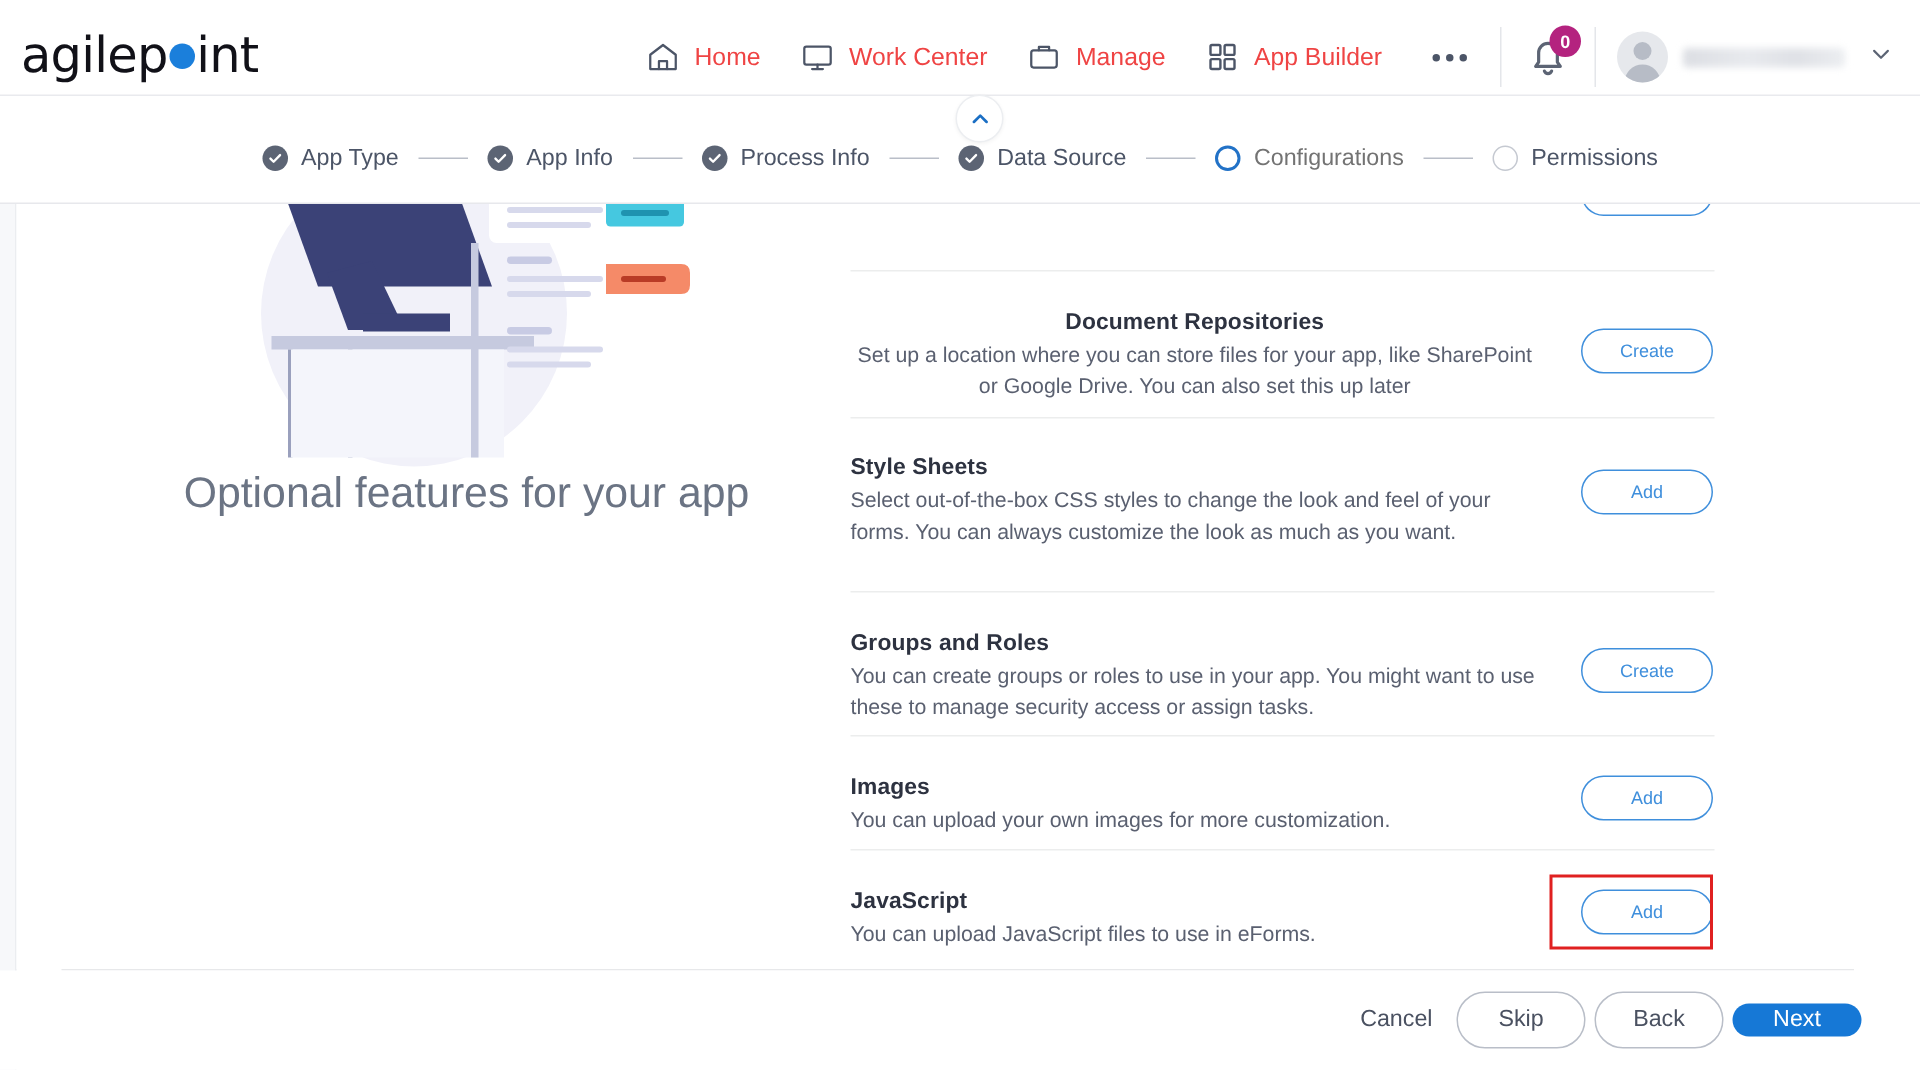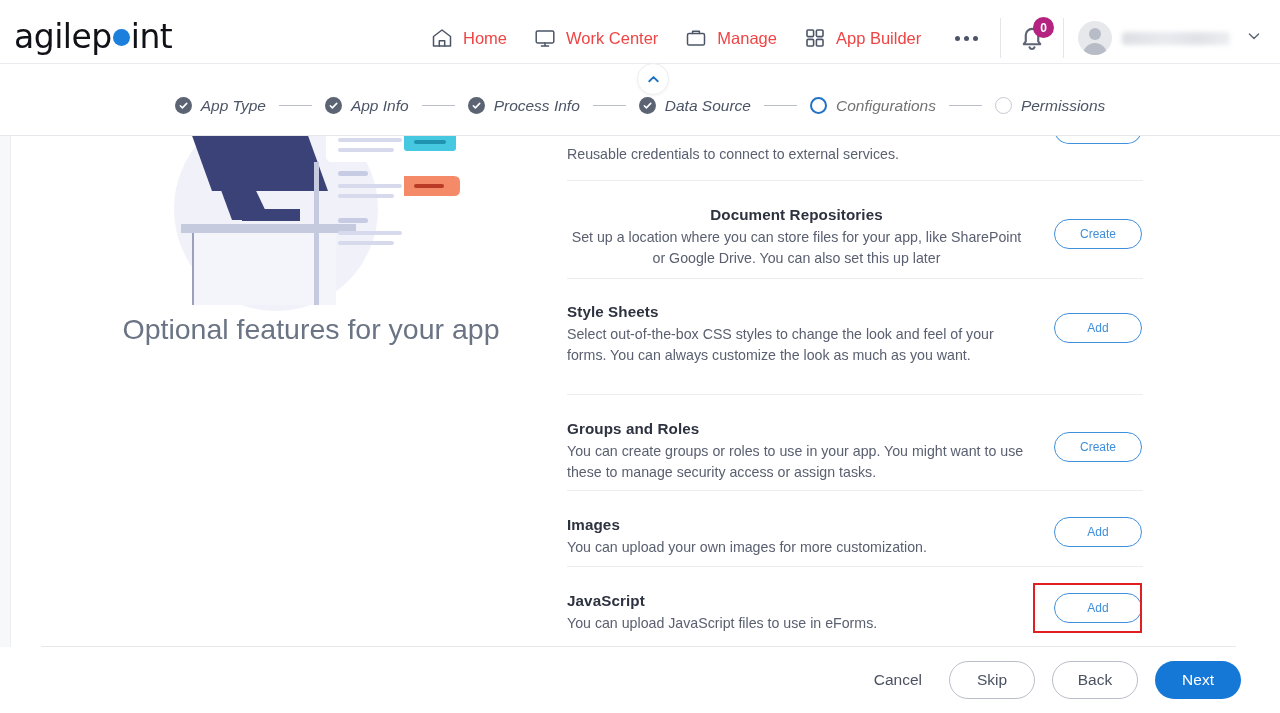--- a/index.html
+++ b/index.html
@@ -70,21 +70,21 @@
     filter: blur(2.6px);
   }
   .chev-user { margin-left: 14px; margin-right: 8px; cursor: pointer; }
 
   
   .stepper {
     position: absolute; top: 76px; left: 0; width: 1280px; height: 60px;
     background: #fff; display: flex; align-items: center; justify-content: center;
     border-bottom: 1px solid #e7e8ec;
   }
-  .steps { display: flex; align-items: center; font-style: italic; }
+  .steps { display: flex; align-items: center; }
   .step { display: flex; align-items: center; gap: 9px; font-size: 15.5px; }
   .step .lbl { color: #4c5567; }
   .step.active .lbl { color: #737373; }
   .stepline { width: 33px; height: 1.5px; background: #b9bec8; margin: 0 13px; }
   .dot-done {
     width: 17px; height: 17px; border-radius: 50%; background: #5c6474;
     display: flex; align-items: center; justify-content: center;
   }
   .ring-active { width: 17px; height: 17px; border-radius: 50%; border: 2.4px solid #2272c7; }
   .ring-todo { width: 17px; height: 17px; border-radius: 50%; border: 1.6px solid #c5c9d1; }
@@ -135,31 +135,31 @@
   }
 
   
   .footdiv {
     position: absolute; left: 41px; top: 646px; width: 1195px; height: 1px;
     background: #e7e8ea;
   }
   .footer {
     position: absolute; left: 0; top: 647px; width: 1280px; height: 66px;
     background: #fff; display: flex; align-items: center; justify-content: flex-end;
-    padding-right: 39px; gap: 17px;
+    padding-right: 39px; gap: 6px;
   }
   .fbtn-text { color: #4a5161; font-size: 15.5px; cursor: pointer; padding: 0 10px; }
   .fbtn-outline {
     min-width: 86px; height: 38px; border-radius: 20px; border: 1.2px solid #b9bec8;
     background: #fff; color: #4a5161; font-size: 15.5px;
     display: flex; align-items: center; justify-content: center; cursor: pointer;
     font-family: "Liberation Sans", sans-serif;
   }
   .fbtn-primary {
-    min-width: 86px; height: 38px; border-radius: 20px; border: none;
+    min-width: 86px; height: 22px; border-radius: 20px; border: none;
     background: #1678d6; color: #fff; font-size: 15.5px;
     display: flex; align-items: center; justify-content: center; cursor: pointer;
     font-family: "Liberation Sans", sans-serif;
   }
 </style>
 </head>
 <body>
 
 <div id="app">
 
@@ -343,23 +343,20 @@
           <rect x="192" y="127" width="56" height="4" rx="2" fill="#d7d9ec"></rect>
           <rect x="168" y="48" width="5" height="143" fill="#c6cadf"></rect>
         </svg>
       </div>
       <div class="heading">Optional features for your app</div>
     </div>
 
     <div class="listcol">
 
       <div class="frow" style="height:44px;">
-        <div class="txt" style="padding-top:4px;">
-          <div class="fdesc">Reusable credentials to connect to external services.</div>
-        </div>
         <div class="pillbtn" style="top:-22px;border-top-color:transparent;"></div>
       </div>
       <div class="divider"></div>
 
       <div class="frow" style="height:97px;padding-top:25px;text-align:center;">
         <div class="txt">
           <div class="ftitle">Document Repositories</div>
           <div class="fdesc">Set up a location where you can store files for your app, like SharePoint or Google Drive. You can also set this up later</div>
         </div>
         <div class="pillbtn" style="top:38px;">Create</div>

